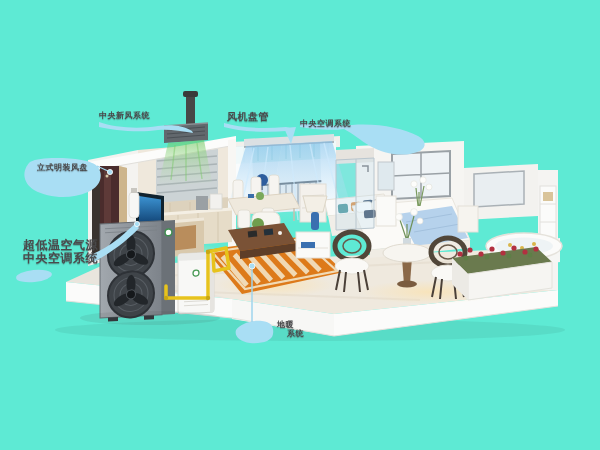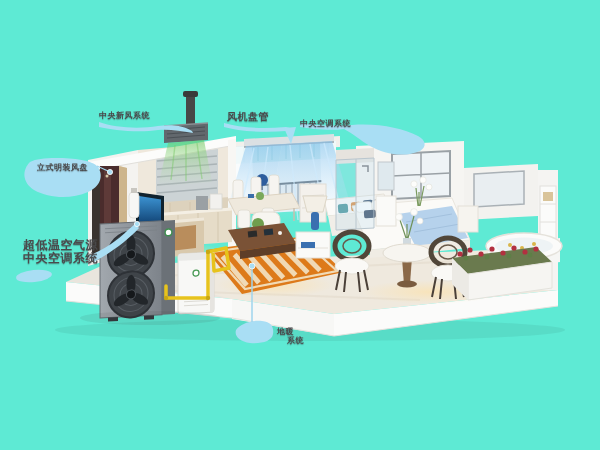--- a/index.html
+++ b/index.html
@@ -355,18 +355,18 @@
 </svg>
 
 <div class="callout-label lab-s" style="left:99px;top:112px;">中央新风系统</div>
 <div class="callout-label lab-m" style="left:227px;top:112px;">风机盘管</div>
 <div class="callout-label lab-s" style="left:300px;top:120px;">中央空调系统</div>
 <div class="callout-label lab-s" style="left:37px;top:164px;">立式明装风盘</div>
 <div class="callout-label lab-l" style="left:23px;top:239px;">
   <div>超低温空气源</div>
   <div>中央空调系统</div>
 </div>
-<div class="callout-label lab-s" style="left:277px;top:328px;">
+<div class="callout-label lab-s" style="left:277px;top:321px;">
   <div>地暖</div>
   <div style="margin-left:10px;margin-top:1px;">系统</div>
 </div>
 
 </div>
 
 </body></html>

